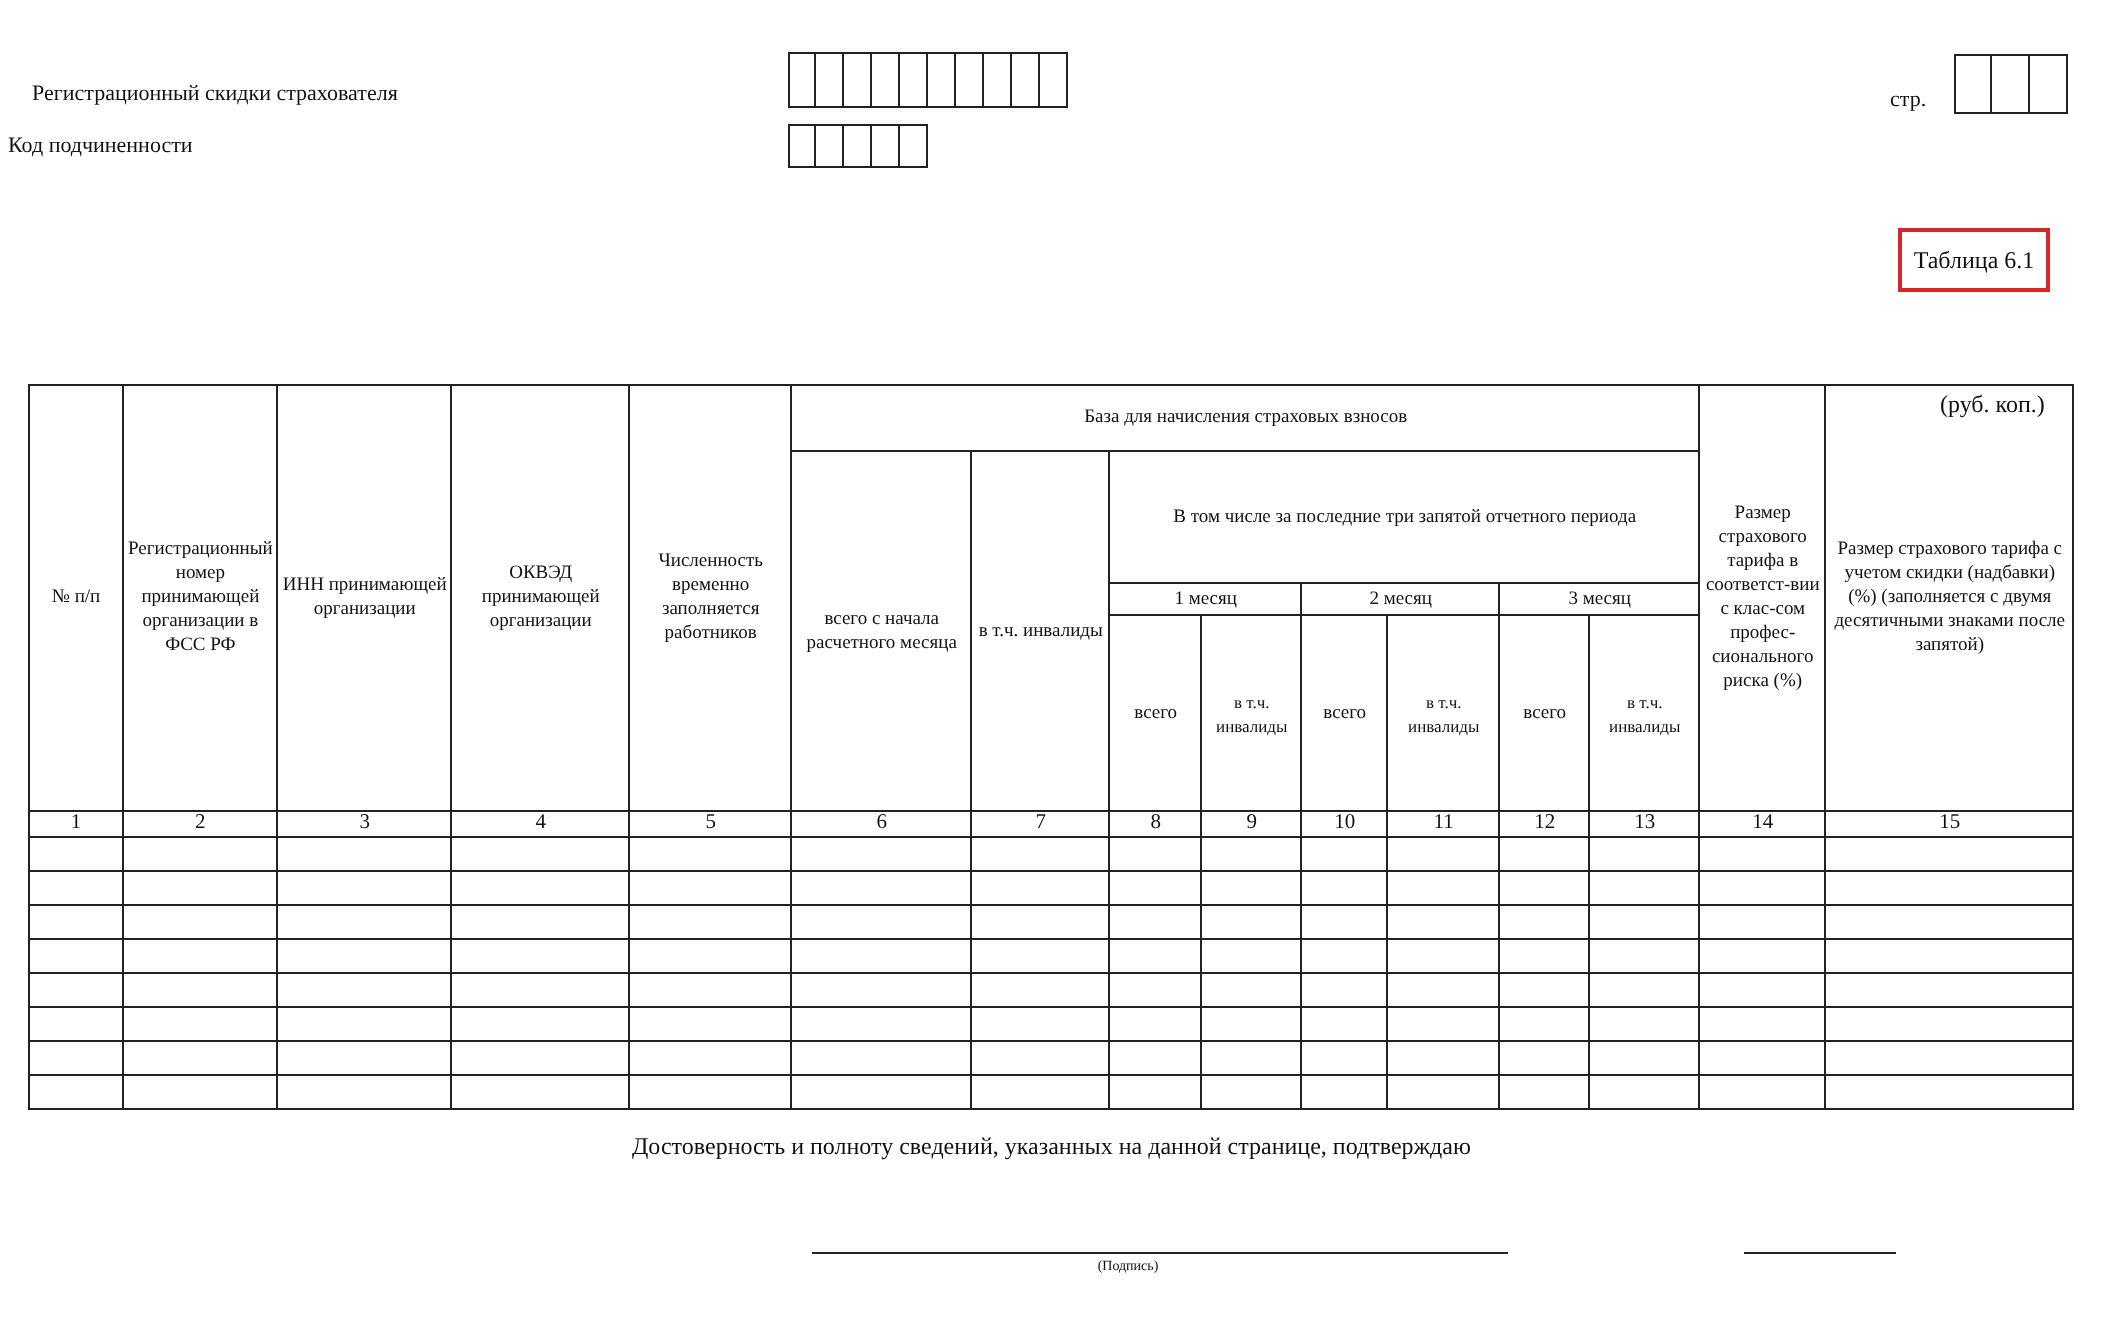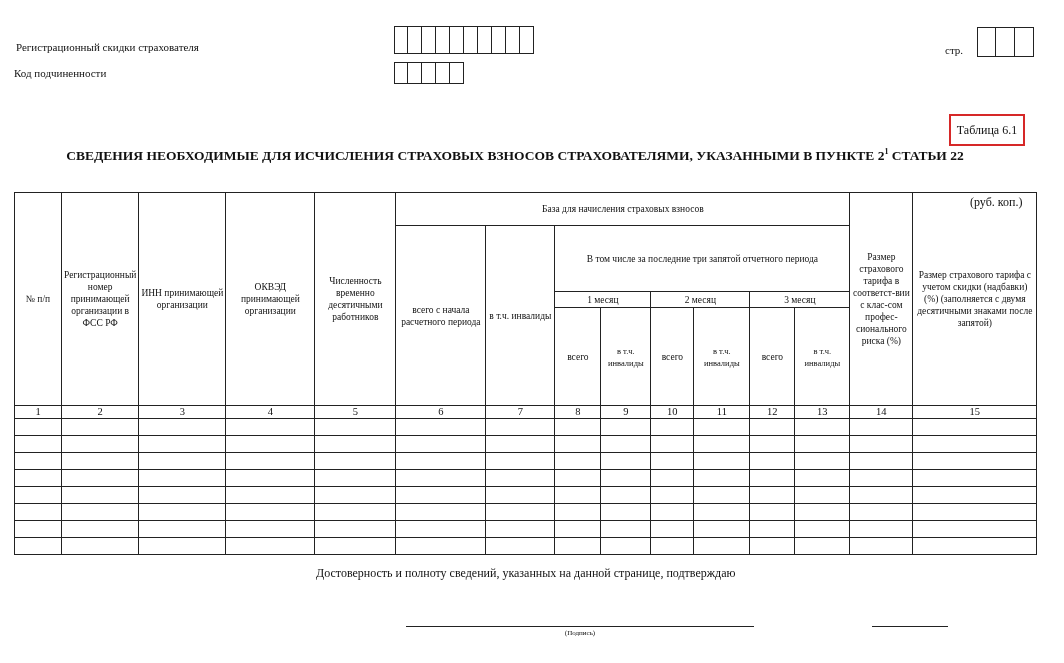--- a/index.html
+++ b/index.html
@@ -32,42 +32,41 @@
     <div class="cell"></div>
     <div class="cell"></div>
     <div class="cell"></div>
     <div class="cell"></div>
     <div class="cell"></div>
     <div class="cell"></div>
     <div class="cell"></div>
     <div class="cell"></div>
   </div>
 
-<div class="abs lbl" style="left:14px;top:67px;text-align:right;">Код подчиненности</div>
+<div class="abs lbl" style="left:4px;top:67px;text-align:right;">Код подчиненности</div>
 <div class="boxes small" id="subBoxes" style="left:394px;top:62px;">
     <div class="cell"></div>
     <div class="cell"></div>
     <div class="cell"></div>
     <div class="cell"></div>
     <div class="cell"></div>
   </div>
 
 <div class="abs lbl" style="left:945px;top:44px;">стр.</div>
 <div class="boxes page" id="pageBoxes" style="left:977px;top:27px;">
     <div class="cell"></div>
     <div class="cell"></div>
     <div class="cell"></div>
   </div>
 
 <div class="abs tbl-label" style="left:949px;top:114px;width:72px;height:28px;justify-content:center;">
   <span>Таблица 6.1</span>
 </div>
 
 <div class="abs title" style="left:40px;top:142px;width:950px;">
-  <div><span>СВЕДЕНИЯ НЕОБХОДИМЫЕ ДЛЯ ИСЧИСЛЕНИЯ СТРАХОВЫХ ВЗНОСОВ СТРАХОВАТЕЛЯМИ, УКАЗАННЫМИ В ПУНКТЕ 2</span><sup>1</sup><span> СТАТЬИ 22</span></div>
 </div>
 
 <div class="abs" style="left:970px;top:180px;font-size:12px;margin-top:15px;">(руб. коп.)</div>
 
 <table class="grid">
   <colgroup>
     <col style="width:47px">
       <col style="width:76px">
       <col style="width:87px">
       <col style="width:89px">
@@ -82,27 +81,27 @@
       <col style="width:55px">
       <col style="width:63px">
       <col style="width:124px">
   </colgroup>
   <tbody>
       <tr style="height:33px">
     <td rowspan="4">№ п/п</td>
     <td rowspan="4">Регистрационный номер принимающей организации в ФСС РФ</td>
     <td rowspan="4">ИНН принимающей организации</td>
     <td rowspan="4">ОКВЭД принимающей организации</td>
-    <td rowspan="4">Численность временно десятичными работников</td>
+    <td rowspan="4">Численность временно заполняется работников</td>
     <td colspan="8">База для начисления страховых взносов</td>
     <td rowspan="4">Размер страхового тарифа в соответст-вии с клас-сом профес-сионального риска (%)</td>
     <td rowspan="4">Размер страхового тарифа с учетом скидки (надбавки) (%) (заполняется с двумя десятичными знаками после запятой)</td>
   </tr>
   <tr style="height:66px">
-    <td rowspan="3">всего с начала расчетного периода</td>
+    <td rowspan="3">всего с начала расчетного месяца</td>
     <td rowspan="3">в т.ч. инвалиды</td>
     <td colspan="6">В том числе за последние три запятой отчетного периода</td>
   </tr>
   <tr style="height:16px">
     <td colspan="2">1 месяц</td>
     <td colspan="2">2 месяц</td>
     <td colspan="2">3 месяц</td>
   </tr>
   <tr style="height:98px">
     <td>всего</td>
@@ -265,15 +264,15 @@
         <td></td>
         <td></td>
         <td></td>
         <td></td>
       </tr>
     </tbody>
 </table>
 
 <div class="abs" style="left:316px;top:566px;font-size:12px;">Достоверность и полноту сведений, указанных на данной странице, подтверждаю</div>
 <div class="abs sign-line" style="left:406px;top:626px;width:348px;"></div>
-<div class="abs tiny" style="left:406px;top:629px;width:348px;">(Подпись)</div>
+<div class="abs tiny" style="left:390px;top:629px;width:348px;">(Подпись)</div>
 <div class="abs sign-line" style="left:872px;top:626px;width:76px;"></div>
 <div class="abs tiny" style="left:872px;top:665px;width:76px;">(Дата)</div>
 
 </body></html>

